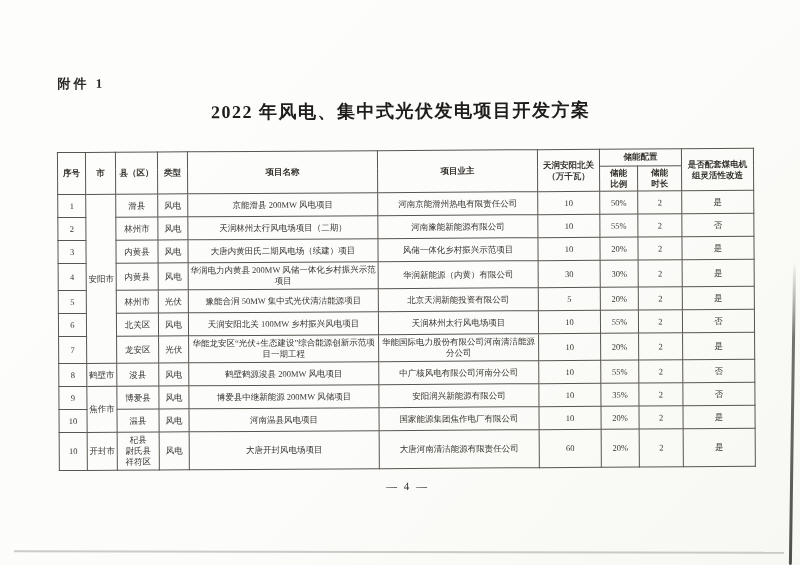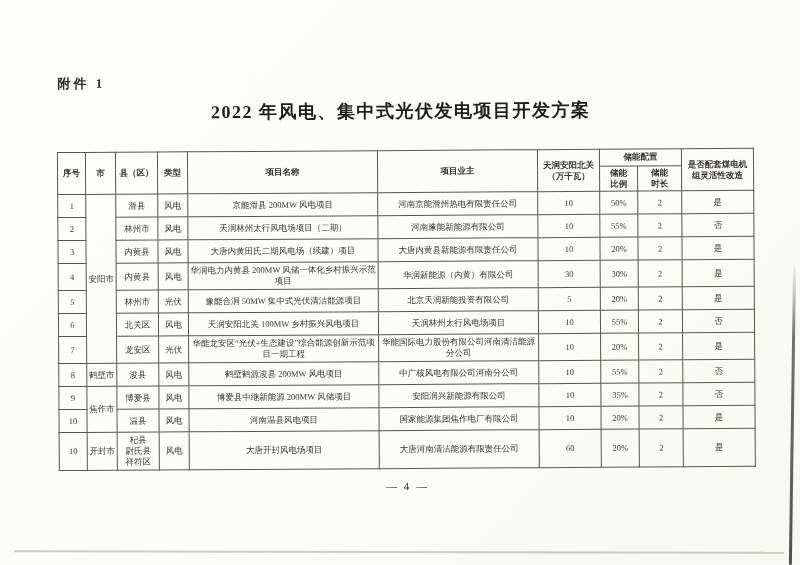--- a/index.html
+++ b/index.html
@@ -120,21 +120,21 @@
           <td>10</td>
           <td>55%</td>
           <td>2</td>
           <td>否</td>
         </tr>
         <tr>
           <td>3</td>
           <td>内黄县</td>
           <td>风电</td>
           <td>大唐内黄田氏二期风电场（续建）项目</td>
-          <td>大唐内黄县新能源有限责任公司</td>
+          <td>风储一体化乡村振兴示范项目</td>
           <td>10</td>
           <td>20%</td>
           <td>2</td>
           <td>是</td>
         </tr>
         <tr>
           <td>4</td>
           <td>内黄县</td>
           <td>风电</td>
           <td>华润电力内黄县 200MW 风储一体化乡村振兴示范项目</td>

